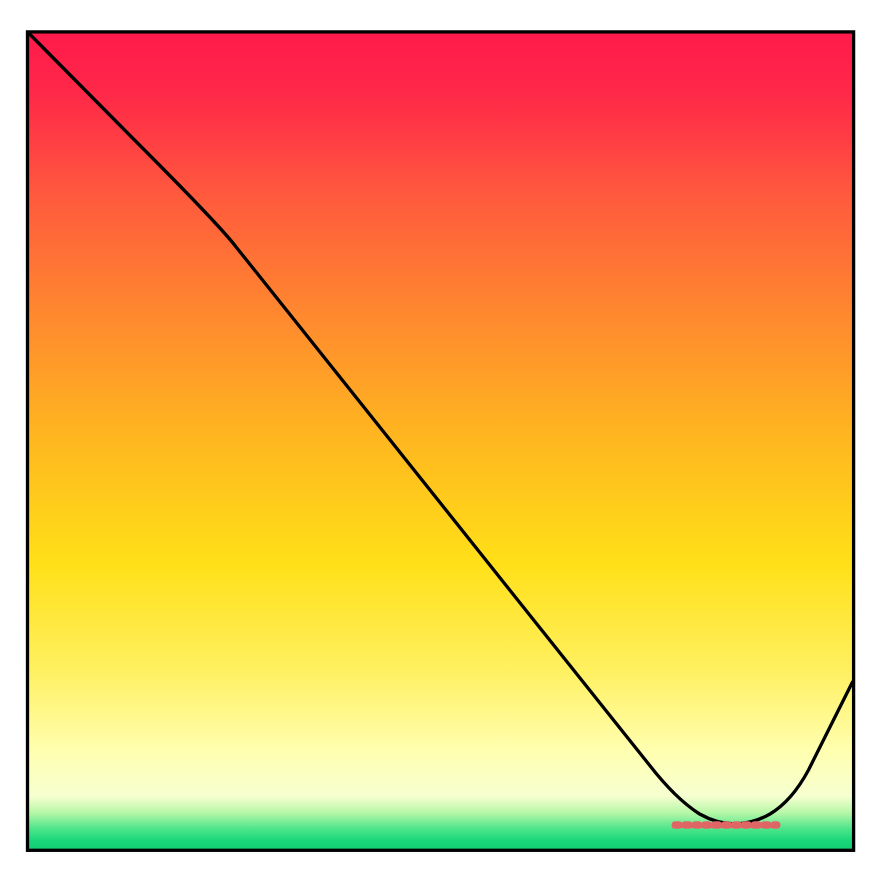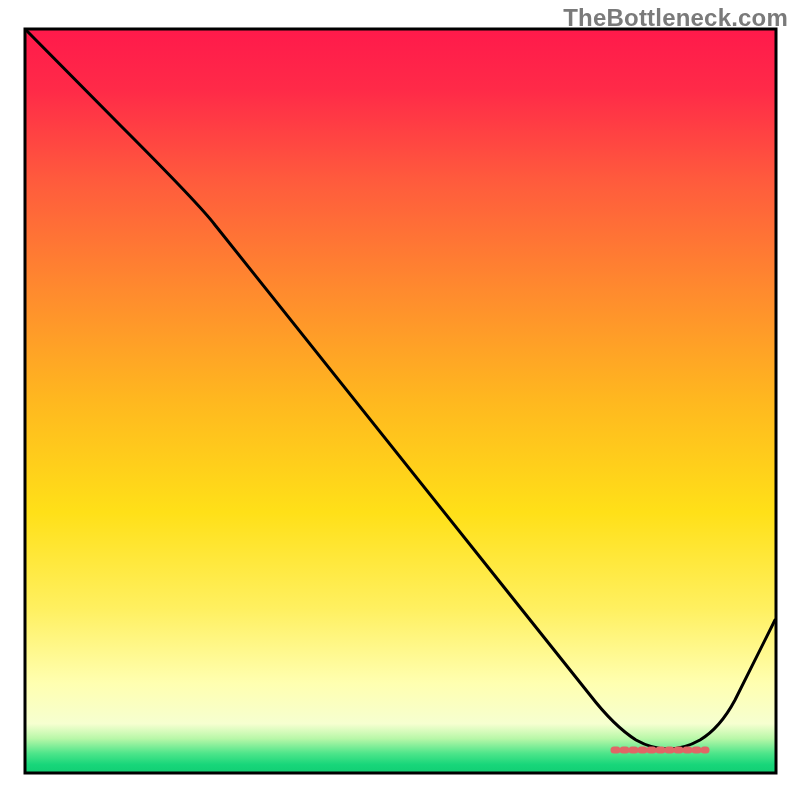--- a/index.html
+++ b/index.html
@@ -31,21 +31,20 @@
     top: 0;
     width: 800px;
     height: 800px;
     display: block;
   }
 </style>
 </head>
 <body>
 <div class="wrap">
 
-  <div class="watermark">TheBottleneck.com</div>
 
   <svg class="chart" viewBox="0 0 800 800" preserveAspectRatio="none">
     <defs>
 
       <linearGradient id="bg-grad" x1="0" y1="0" x2="0" y2="1">
         <stop offset="0.00" stop-color="#ff1a4b"></stop>
         <stop offset="0.08" stop-color="#ff2a48"></stop>
         <stop offset="0.20" stop-color="#ff5a3d"></stop>
         <stop offset="0.35" stop-color="#ff8a2e"></stop>
         <stop offset="0.50" stop-color="#ffb81f"></stop>

